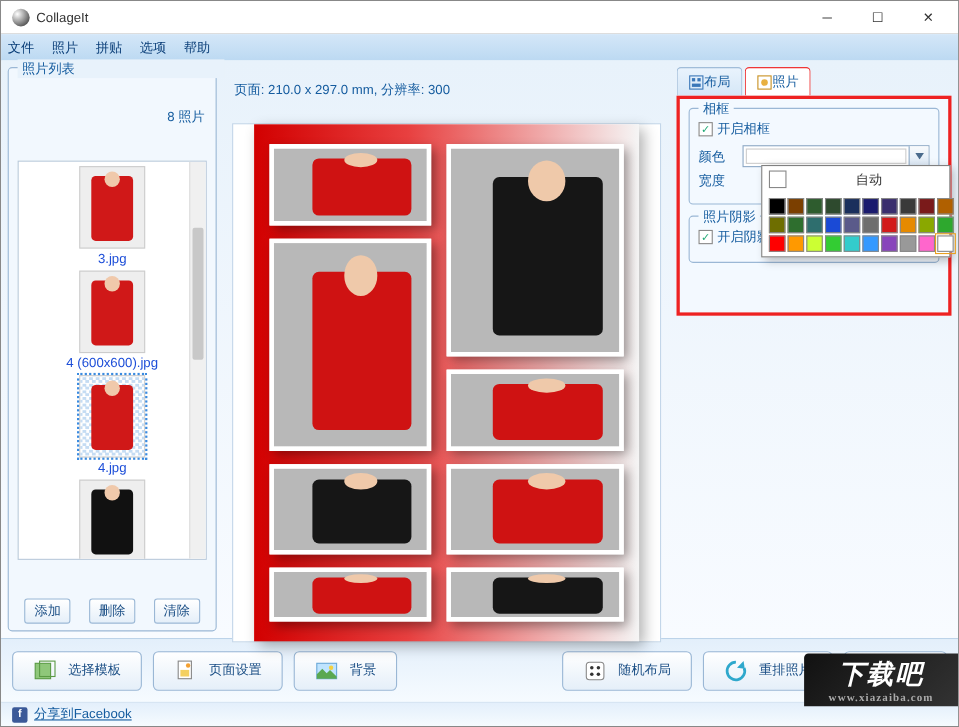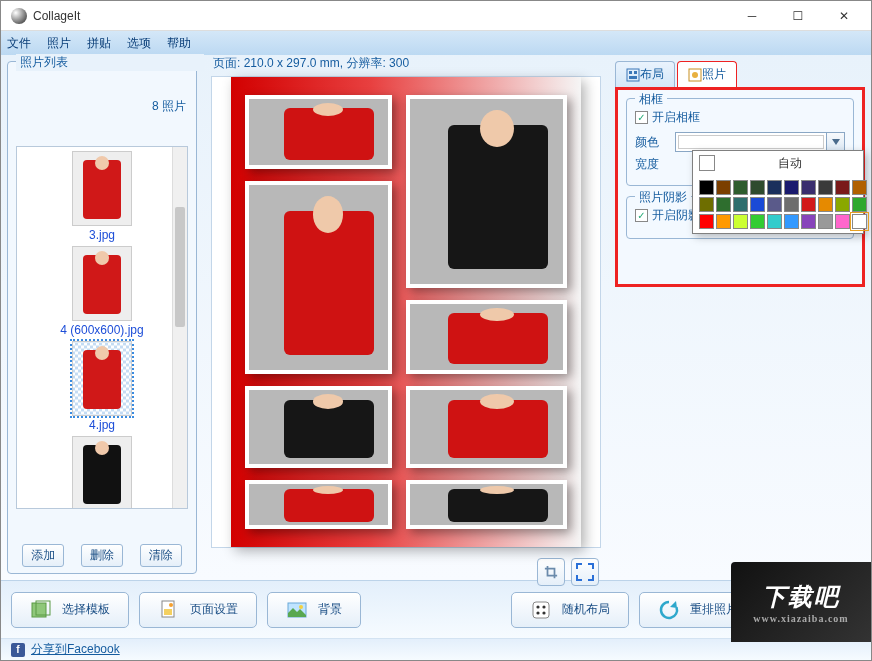--- a/index.html
+++ b/index.html
@@ -27,21 +27,21 @@
   .person-red { background: linear-gradient(#c7c7c7, #c7c7c7); position: relative; }
   .person-red::before { content:""; position:absolute; inset:8px 10px 6px 10px; background:#d01818; border-radius:4px; }
   .person-red::after { content:""; position:absolute; top:4px; left:50%; transform:translateX(-50%); width:14px; height:14px; background:#f0c9ab; border-radius:50%; }
   .person-black::before { background:#111 !important; }
   .scrollbar-v { position:absolute; right:0; top:0; bottom:0; width:15px; background:#f0f0f0; border-left:1px solid #ddd; }
   .scroll-thumb { position:absolute; left:2px; right:2px; top:60px; height:120px; background:#c8c8c8; border-radius:2px; }
   .panel-left-btns { display:flex; justify-content:space-around; padding:6px; }
   .smallbtn { border:1px solid #9ab7d5; background:linear-gradient(#fff,#e5eff9); border-radius:3px; padding:2px 8px; color:#1a4e85; cursor:default; }
   
   .center { flex:1; display:flex; flex-direction:column; }
-  .page-info { color:#155c9f; padding:0 10px; }
+  .page-info { color:#155c9f; padding:18px 10px; }
   .canvas-wrap { flex:1; margin:4px 8px; border:1px solid #c3d6e9; background:#fff; display:flex; align-items:center; justify-content:center; position:relative; }
   .page { width:350px; height:470px; background:linear-gradient(90deg,#d20000 0%, #e84040 40%, #f5f5f5 100%); box-shadow:4px 4px 12px rgba(0,0,0,.3); position:relative; padding:18px 14px; }
   .grid { display:grid; grid-template-columns:1fr 1.1fr; gap:12px 14px; height:100%; }
   .cell { background:#fff; border:4px solid #fff; box-shadow:4px 4px 10px rgba(0,0,0,.4); position:relative; overflow:hidden; }
   .cell .ph { position:absolute; inset:0; }
   .ph-red { background:linear-gradient(#b8b8b8,#b8b8b8); }
   .ph-red::before { content:""; position:absolute; left:25%; right:10%; top:14%; bottom:8%; background:#cf1212; border-radius:6px; }
   .ph-red::after { content:""; position:absolute; top:6%; left:46%; width:22%; height:20%; background:#efc9aa; border-radius:50%; }
   .ph-black::before { background:#161616 !important; }
   .toolstrip { display:flex; justify-content:flex-end; gap:6px; padding:6px 10px; }
@@ -72,21 +72,21 @@
   .other { text-align:center; padding:4px; border-top:1px solid #ddd; color:#333; }
   
   .bottombar { height:58px; background:linear-gradient(#e3effb,#f6fbff); border-top:1px solid #bcd3e9; display:flex; align-items:center; padding:0 10px; gap:10px; }
   .bigbtn { border:1px solid #9ab7d5; border-radius:5px; background:linear-gradient(#fff,#e5eff9); height:36px; display:flex; align-items:center; gap:10px; padding:0 18px; color:#1a4e85; }
   .bigbtn .ic { width:22px; height:22px; display:flex; align-items:center; justify-content:center; }
   .spacer { flex:1; }
   
   .statusbar { height:22px; background:linear-gradient(#e3effb,#f6fbff); display:flex; align-items:center; padding:0 10px; color:#155c9f; gap:6px; border-top:1px solid #d3e3f2; }
   .fb { width:14px; height:14px; background:#3b5998; color:#fff; font-weight:bold; font-size:10px; display:flex; align-items:center; justify-content:center; border-radius:2px; }
   
-  .watermark { position:absolute; right:0; bottom:18px; width:140px; height:80px; background:linear-gradient(135deg,#111,#333); display:flex; flex-direction:column; align-items:center; justify-content:center; color:#fff; font-weight:bold; border-top-left-radius:4px; pointer-events:none; }
+  .watermark { position:absolute; right:0; bottom:18px; width:140px; height:48px; background:linear-gradient(135deg,#111,#333); display:flex; flex-direction:column; align-items:center; justify-content:center; color:#fff; font-weight:bold; border-top-left-radius:4px; pointer-events:none; }
   .watermark .big { font-size:24px; font-style:italic; letter-spacing:2px; }
   .watermark .small { font-size:10px; letter-spacing:1px; color:#aaa;font-family:Liberation Serif, serif; }
 </style>
 </head>
 <body>
 
 <div class="titlebar">
   <div class="app-icon"></div>
   <div class="title">CollageIt</div>
   <div class="winbtns">

